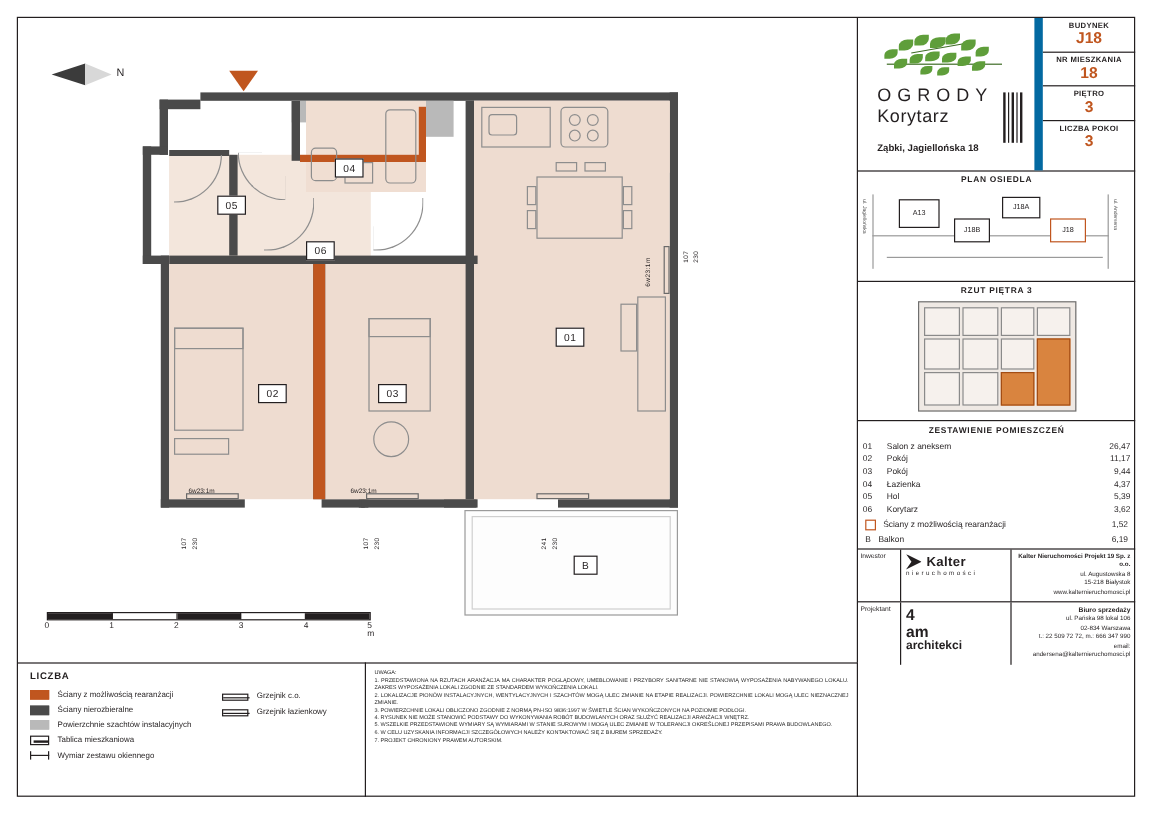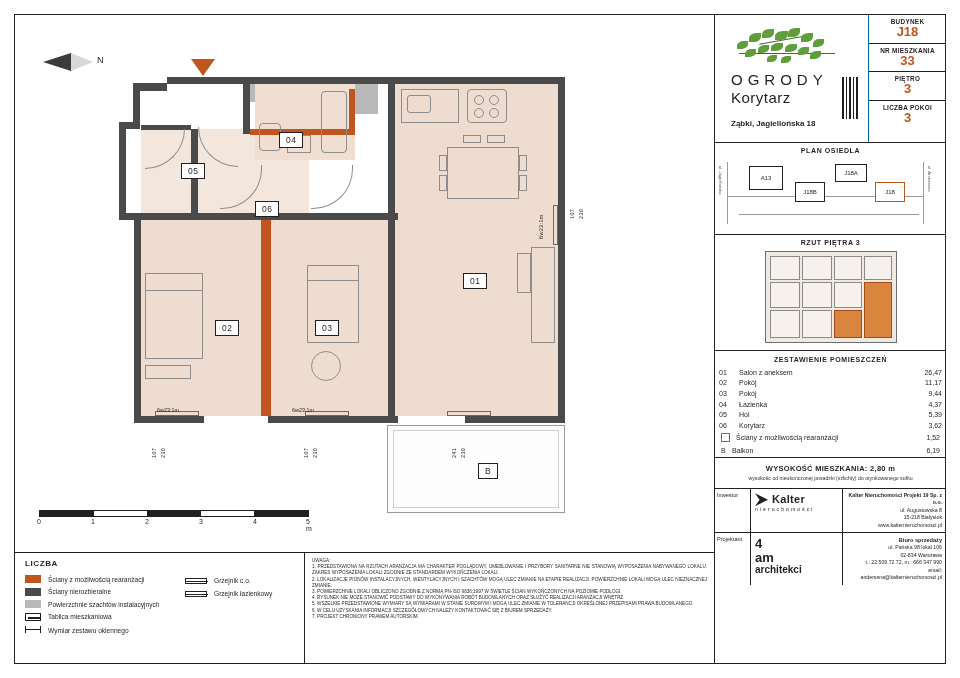--- a/index.html
+++ b/index.html
@@ -108,21 +108,21 @@
     padding:5px 7px; overflow:hidden;
   }
   .notes .t { font-size:4.6px; line-height:1.35; color:#2b2b2b; text-align:justify; }
 
   
   .right { position:absolute; left:700px; top:0; width:231px; height:649px; }
   .rblock { border-bottom:1px solid #231f20; }
 
   
   .logoblk { position:relative; height:128px; display:flex; }
-  .logo-left { flex:1; position:relative; border-right:1px solid #0369a1; }
+  .logo-left { flex:1; position:relative; border-right:7px solid #0369a1; }
   .logo-right { width:77px; }
   .tree { position:absolute; left:16px; top:12px; width:115px; height:40px; }
   .leaf { position:absolute; background:#5f9e3a; border-radius:60% 0 60% 0; }
   .branch { position:absolute; background:#3f6d26; }
   .brand1 { position:absolute; left:16px; top:56px; font-size:15px; letter-spacing:5px; color:#231f20; }
   .brand2 { position:absolute; left:16px; top:74px; font-size:15px; letter-spacing:.5px; color:#231f20; }
   .brand-addr { position:absolute; left:16px; top:104px; font-size:8px; font-weight:bold; }
   .barcode { position:absolute; right:8px; top:62px; width:18px; height:42px; }
   .barcode i { position:absolute; top:0; width:2px; height:42px; background:#231f20; display:block; }
   .kv { border-bottom:1px solid #231f20; text-align:center; padding:3px 2px 4px; }
@@ -413,21 +413,21 @@
             <i style="left:14px"></i>
         </div>
       </div>
       <div class="logo-right">
         <div class="kv">
           <div class="k">BUDYNEK</div>
           <div class="v">J18</div>
         </div>
         <div class="kv">
           <div class="k">NR MIESZKANIA</div>
-          <div class="v">33</div>
+          <div class="v">18</div>
         </div>
         <div class="kv">
           <div class="k">PIĘTRO</div>
           <div class="v">3</div>
         </div>
         <div class="kv">
           <div class="k">LICZBA POKOI</div>
           <div class="v">3</div>
         </div>
       </div>
@@ -509,24 +509,20 @@
         <span class="lb">Ściany z możliwością rearanżacji</span>
         <span>1,52</span>
       </div>
       <div class="zrow-extra">
         <span class="bl">B</span>
         <span class="lb">Balkon</span>
         <span>6,19</span>
       </div>
     </div>
 
-    <div class="rblock wys">
-      <div class="l1">WYSOKOŚĆ MIESZKANIA: 2,80 m</div>
-      <div class="l2">wysokość od nieukończonej posadzki (szlichty) do otynkowanego sufitu</div>
-    </div>
 
     <div class="firm">
       <div class="lab">Inwestor</div>
       <div class="bodyc">
         <div class="mark">
           <div class="kalter">
             <span class="k-ico"></span><span>Kalter</span>
             <small>nieruchomości</small>
           </div>
         </div>

